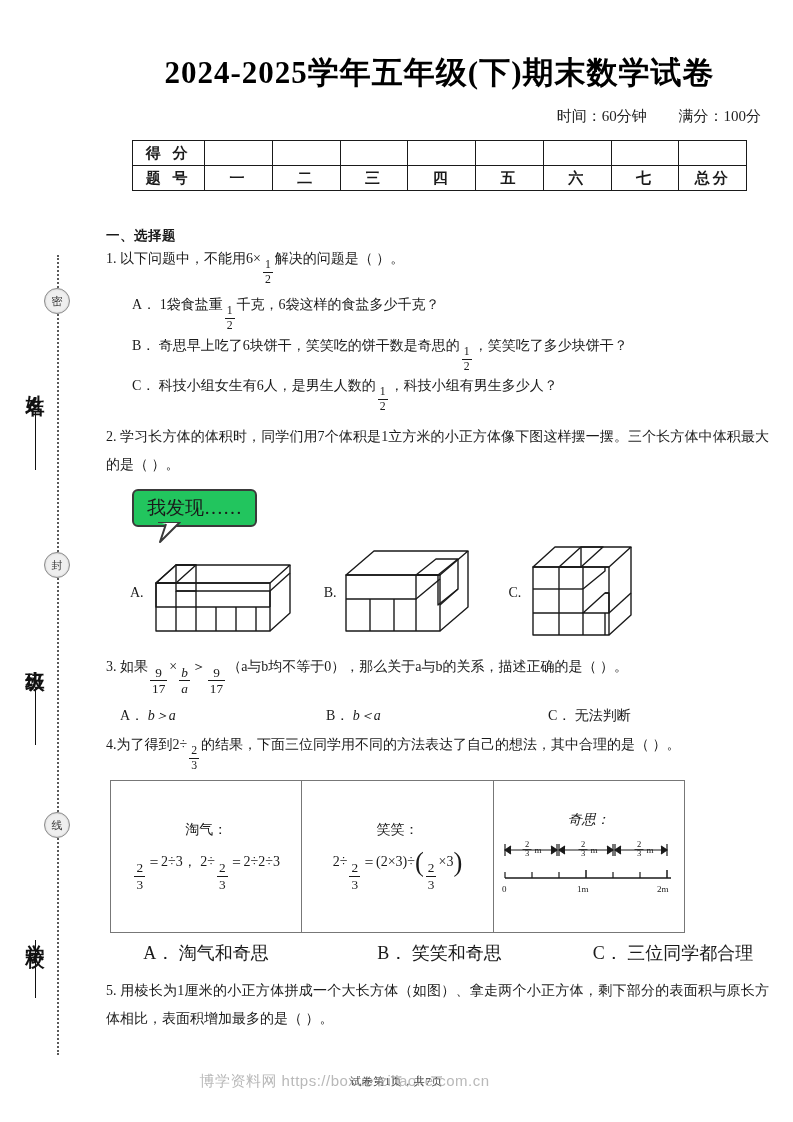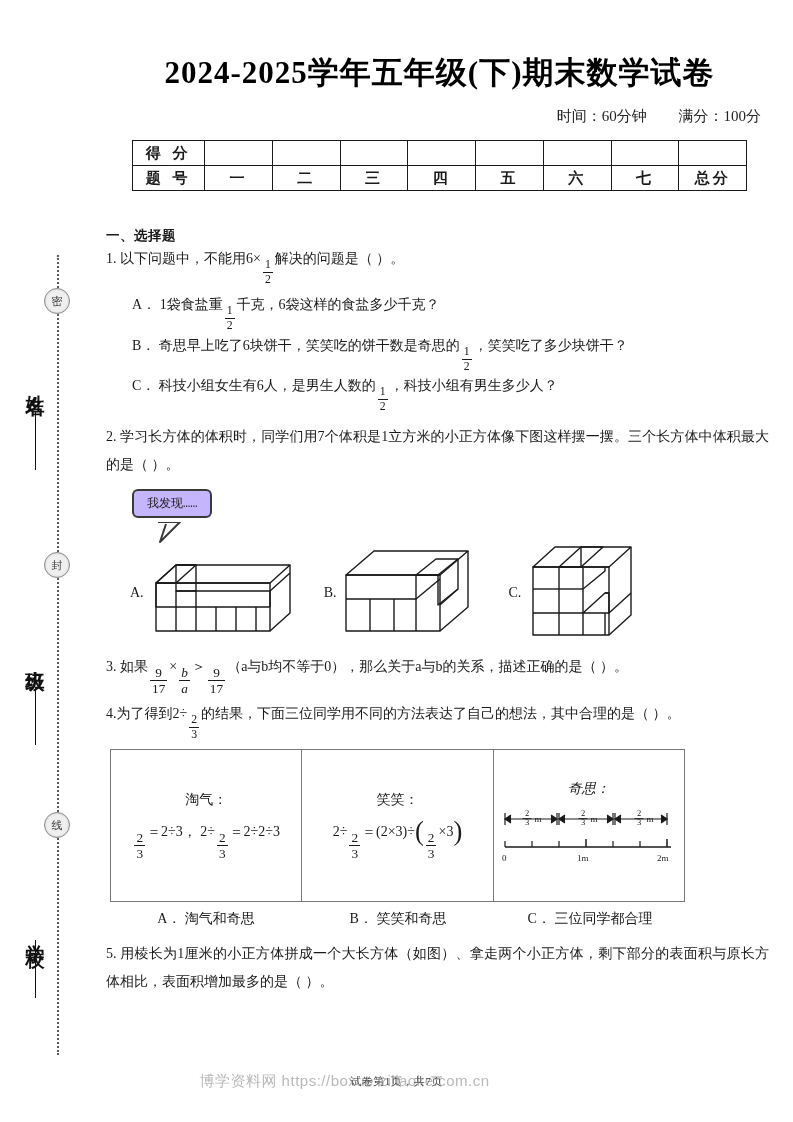--- a/index.html
+++ b/index.html
@@ -144,24 +144,24 @@
   .frac.big { font-size:0.95em; vertical-align:-0.45em; }
   .ital { font-style:italic; }
 
   
   .bubble-wrap { margin:10px 0 4px 26px; position:relative; height:46px; }
   .bubble {
     display:inline-block;
     border:2px solid #3a3a3a;
     border-radius:6px;
     padding:4px 13px;
-    font-size:12px;
-    background:#c4b5fd;
+    font-size:19px;
+    background:#22c55e;
     position:relative;
-    font-family:Liberation Mono, monospace;
+    font-family:Liberation Serif, serif;
   }
   .bubble-tail {
     position:absolute; left:24px; top:33px;
     width:0;height:0;
   }
   .bubble-tail svg { display:block; }
 
   
   .fig-row {
     display:flex;
@@ -194,21 +194,22 @@
   .pane-expr { font-size:14px; white-space:nowrap; }
   .paren {
     display:inline-flex; align-items:center;
     font-size:1.9em; line-height:0.6; vertical-align:middle;
     font-weight:300;
   }
 
   .opt-row2 {
     display:flex;
     margin:8px 0 0 4px;
-    font-size:14px;
+    font-size:18px;
+    justify-content:space-between;
   }
   .opt-row2 > div { width:192px; text-align:center; }
 
   
   .footer {
     position:absolute; left:0; top:1068px; width:793px;
     text-align:center;
   }
   .footer .page-no {
     position:absolute; left:0; top:6px; width:793px;
@@ -426,20 +427,34 @@
           <span class="den">17</span>
         </span><span>×</span><span class="frac big ital">
           <span class="num">b</span>
           <span class="den">a</span>
         </span><span>＞</span><span class="frac big">
           <span class="num">9</span>
           <span class="den">17</span>
         </span><span>（a与b均不等于0），那么关于a与b的关系，描述正确的是（    ）。</span>
     </div>
 
+    <div class="opt-row">
+      <div>
+        <span>A．</span>
+        <span class="ital">b＞a</span>
+      </div>
+      <div>
+        <span>B．</span>
+        <span class="ital">b＜a</span>
+      </div>
+      <div>
+        <span>C．</span>
+        <span>无法判断</span>
+      </div>
+    </div>
 
     <div class="q" style="line-height:1.9;">
       <span class="q-num">4.</span><span>为了得到2÷</span><span class="frac">
           <span class="num">2</span>
           <span class="den">3</span>
         </span><span>的结果，下面三位同学用不同的方法表达了自己的想法，其中合理的是（    ）。</span>
     </div>
 
     <table class="pane-table">
       <tbody>

